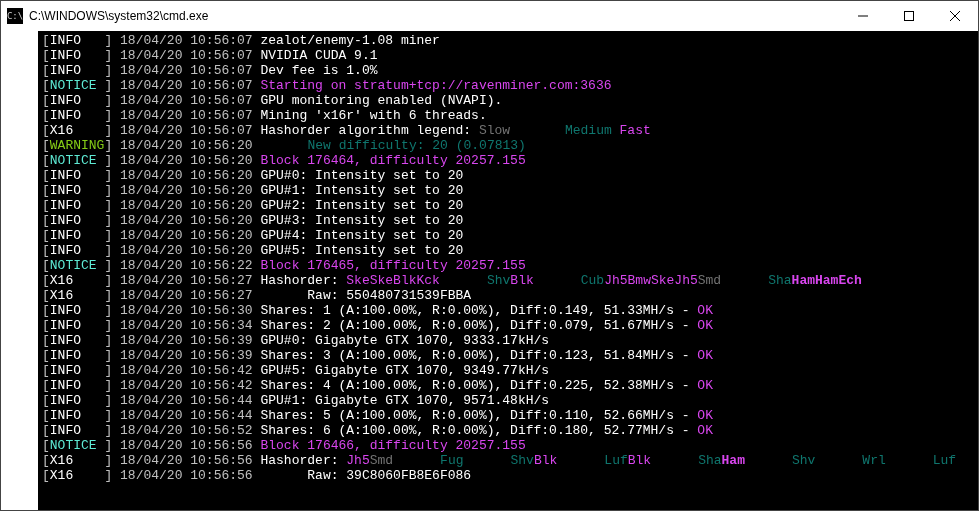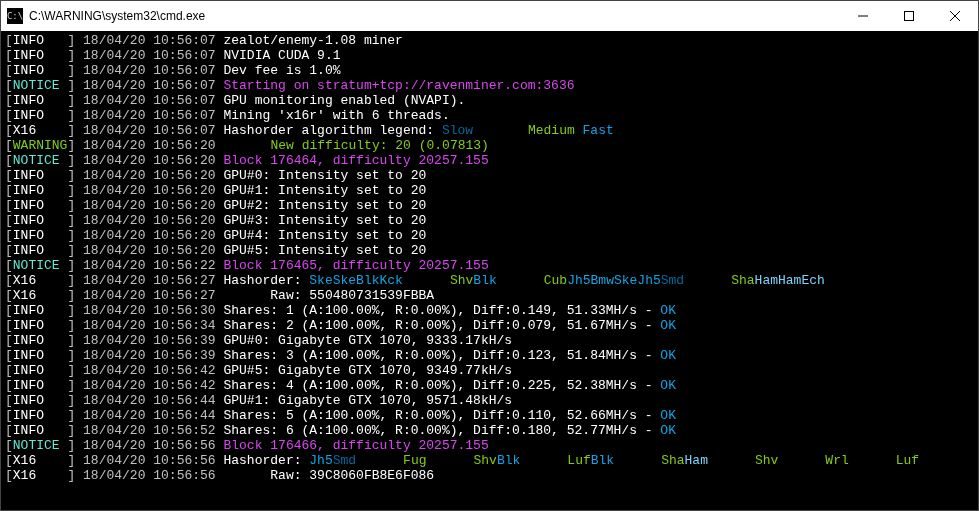--- a/index.html
+++ b/index.html
@@ -56,47 +56,48 @@
   .win-btn svg { stroke: #000; }
   .terminal {
     flex: 1;
     background: #000;
     color: #c0c0c0;
     padding: 2px 4px;
     overflow: hidden;
     line-height: 15px;
     white-space: pre;
     position: relative;
+    margin-left: 37px;
   }
   .terminal::after {
     content: "";
     position: absolute;
     top: 0; right: 0;
     width: 16px;
     height: 100%;
     background: #000;
   }
   .line { display: block; }
   .br { color: #c0c0c0; } 
   .wh { color: #ffffff; } 
   .cy { color: #d946ef; } 
   .bc { color: #5eead4; } 
-  .gr { color: #0ea5e9; } 
+  .gr { color: #d946ef; } 
   .ye { color: #84cc16; } 
-  .dy { color: #84cc16; padding-left: 47px; } 
-  .rd { color: #0369a1; } 
-  .dr { color: #7dd3fc; } 
+  .dy { color: #0f766e; padding-left: 47px; } 
+  .rd { color: #737373; } 
+  .dr { color: #d946ef; font-weight: bold; } 
 </style>
 </head>
 <body>
 
 <div class="window">
   <div class="titlebar">
     <span class="titlebar-icon">C:\</span>
-    <span class="title-text">C:\WARNING\system32\cmd.exe</span>
+    <span class="title-text">C:\WINDOWS\system32\cmd.exe</span>
     <span class="titlebar-spacer"></span>
     <div class="win-controls">
       <div class="win-btn">
         <svg width="10" height="10">
             <line x1="0" y1="5" x2="10" y2="5" stroke-width="1"></line>
           </svg>
       </div>
       <div class="win-btn">
         <svg width="10" height="10">
             <rect x="0.5" y="0.5" width="9" height="9" fill="none" stroke-width="1"></rect>

